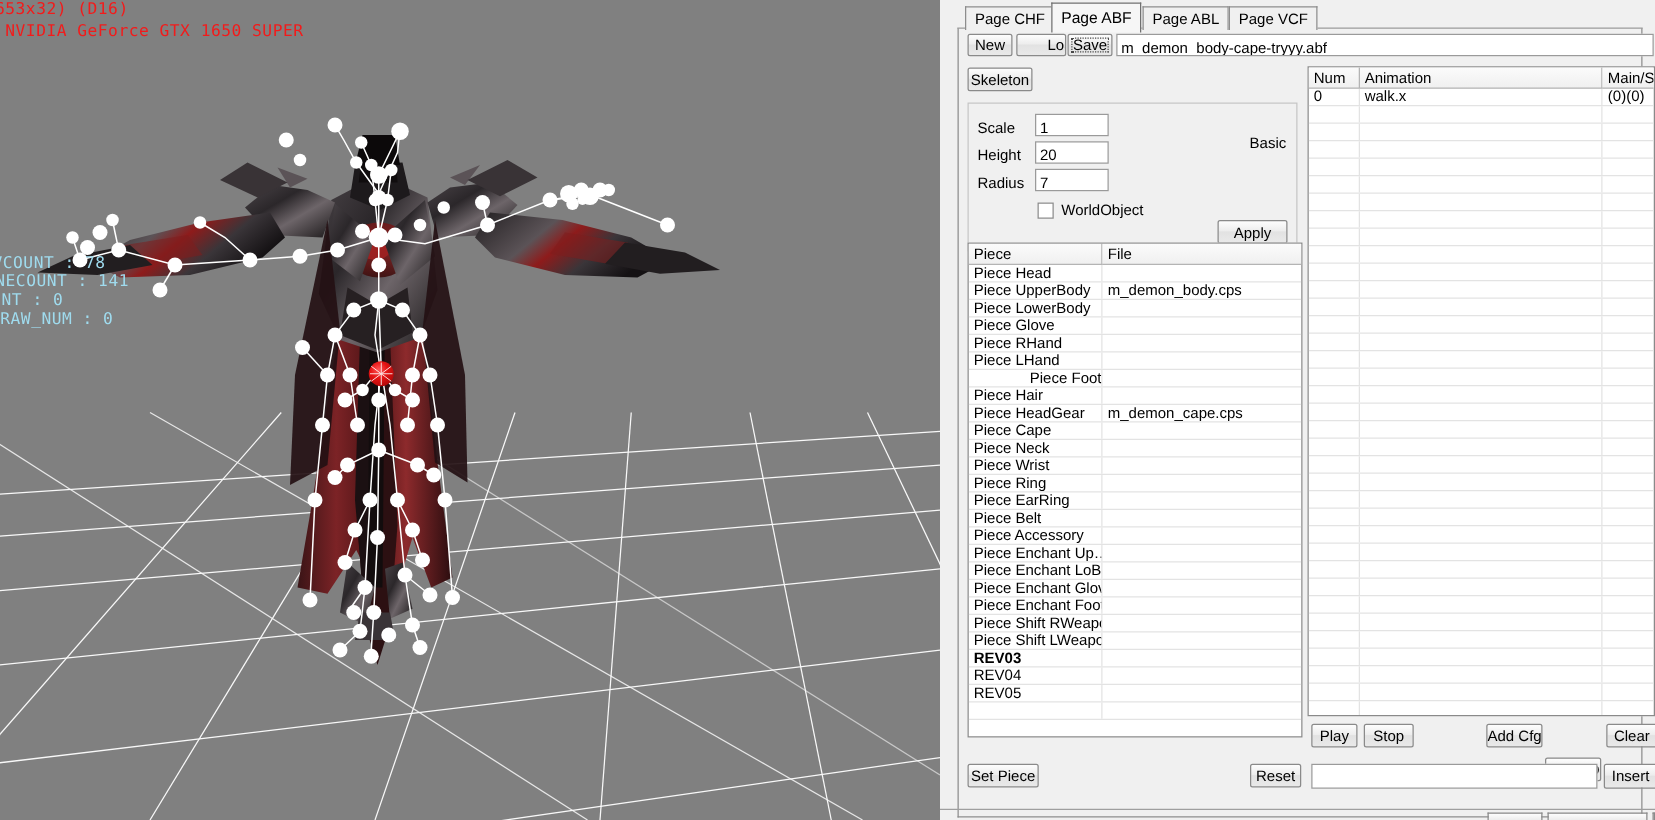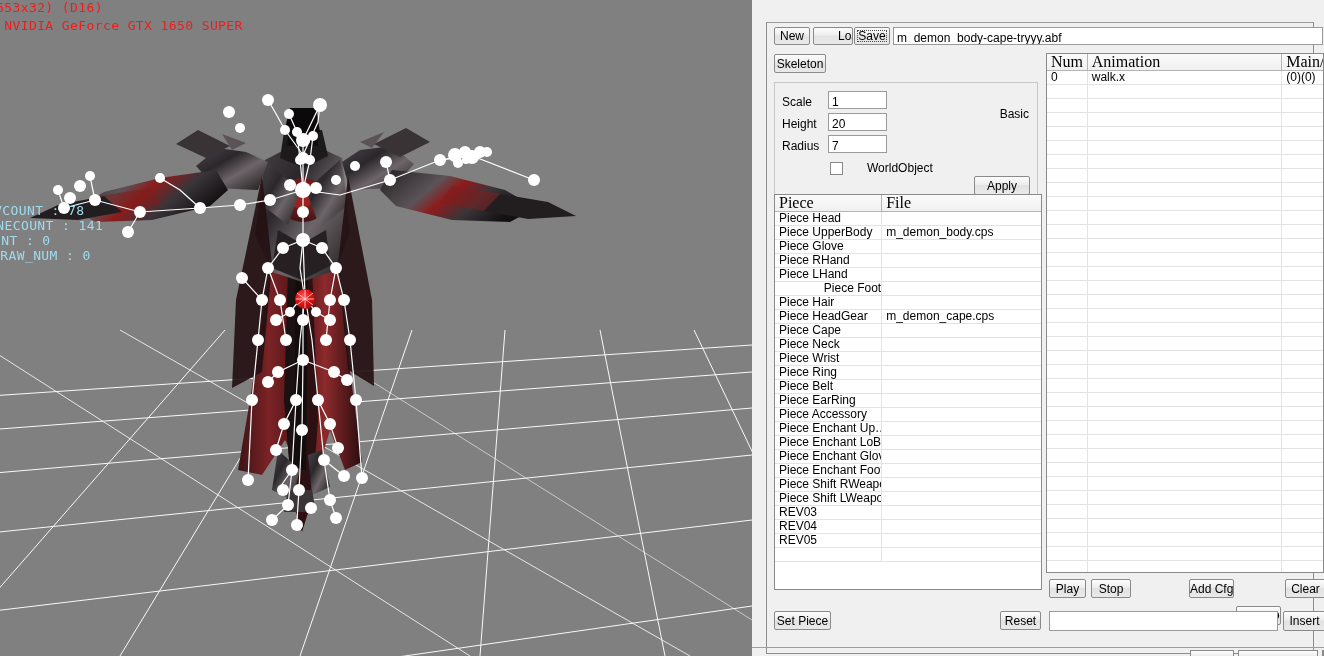--- a/index.html
+++ b/index.html
@@ -139,21 +139,21 @@
     position: absolute;
     top: -8px;
     background: #f0f0f0;
     padding: 0 4px;
     font-size: 12px;
     color: #000;
     white-space: nowrap;
   }
 
   
-  .chk-wrap { position:absolute; display:flex; align-items:center; gap:24px; }
+  .chk-wrap { position:absolute; display:flex; align-items:center; gap:6px; }
   .chk-box {
     width: 13px; height: 13px;
     background: #fff;
     border: 1px solid #8a8a8a;
     box-sizing: border-box;
     flex: none;
   }
   .chk-label { font-size: 12px; color:#000; white-space:nowrap; }
 
   
@@ -169,26 +169,25 @@
     height: 17px;
     background: #f1f1f1;
     box-sizing: border-box;
   }
   .grid-head > div {
     box-sizing: border-box;
     border-right: 1px solid #b4b4b4;
     border-bottom: 1px solid #b4b4b4;
     padding-left: 4px;
     line-height: 16px;
-    font-size: 16px;
+    font-size: 12px;
     color: #000;
     background: linear-gradient(#fbfbfb,#f0f0f0);
     overflow: hidden;
     white-space: nowrap;
-    font-family: Liberation Serif, serif;
   }
   .grid-body { }
   .grow {
     display: flex;
     height: 14px;
     box-sizing: border-box;
     border-bottom: 1px solid #e3e3e3;
   }
   .grow > div {
     box-sizing: border-box;
@@ -465,20 +464,26 @@
     <div class="dbg-line dbg-cyan" style="left:-6px; top:204px;">VCOUNT : 78</div>
     <div class="dbg-line dbg-cyan" style="left:-12px; top:219px;">ONECOUNT : 141</div>
     <div class="dbg-line dbg-cyan" style="left:-7px; top:234px;">UNT : 0</div>
     <div class="dbg-line dbg-cyan" style="left:-8px; top:249px;">DRAW_NUM : 0</div>
   </div>
 
   <div id="panel">
 
     <div class="tab-body"></div>
 
+    <div class="tabstrip">
+      <div class="tab" style="left:6px;">Page CHF</div>
+      <div class="tab active" style="left:75px;">Page ABF</div>
+      <div class="tab" style="left:148px;">Page ABL</div>
+      <div class="tab" style="left:217px;">Page VCF</div>
+    </div>
 
     <button class="btn" style="left:22px; top:27px; width:36px; height:18px;">New</button>
     <button class="btn" style="left:61px; top:27px; width:40px; height:18px;padding-left:24px;">Load</button>
     <button class="btn focus" style="left:102px; top:27px; width:36px; height:18px;">Save</button>
     <div class="txtbox" style="left:141px; top:27px; width:430px; height:18px;">m_demon_body-cape-tryyy.abf</div>
 
     <button class="btn" style="left:22px; top:54px; width:52px; height:19px;">Skeleton</button>
 
     <div class="groupbox" style="left:22px; top:82px; width:264px; height:119px;">
       <span class="gb-title" style="right:4px;margin-top:32px;">Basic</span>
@@ -508,20 +513,24 @@
       <div class="grid-body" id="piece-grid-body">
           <div class="grow">
             <div style="width: 108px;">Piece Head</div>
             <div style="width: 160px; border-right: none;"></div>
           </div>
           <div class="grow">
             <div style="width: 108px;">Piece UpperBody</div>
             <div style="width: 160px; border-right: none;">m_demon_body.cps</div>
           </div>
           <div class="grow">
+            <div style="width: 108px;">Piece LowerBody</div>
+            <div style="width: 160px; border-right: none;"></div>
+          </div>
+          <div class="grow">
             <div style="width: 108px;">Piece Glove</div>
             <div style="width: 160px; border-right: none;"></div>
           </div>
           <div class="grow">
             <div style="width: 108px;">Piece RHand</div>
             <div style="width: 160px; border-right: none;"></div>
           </div>
           <div class="grow">
             <div style="width: 108px;">Piece LHand</div>
             <div style="width: 160px; border-right: none;"></div>
@@ -548,28 +557,28 @@
           </div>
           <div class="grow">
             <div style="width: 108px;">Piece Wrist</div>
             <div style="width: 160px; border-right: none;"></div>
           </div>
           <div class="grow">
             <div style="width: 108px;">Piece Ring</div>
             <div style="width: 160px; border-right: none;"></div>
           </div>
           <div class="grow">
+            <div style="width: 108px;">Piece EarRing</div>
+            <div style="width: 160px; border-right: none;"></div>
+          </div>
+          <div class="grow">
             <div style="width: 108px;">Piece Belt</div>
             <div style="width: 160px; border-right: none;"></div>
           </div>
           <div class="grow">
-            <div style="width: 108px;">Piece EarRing</div>
-            <div style="width: 160px; border-right: none;"></div>
-          </div>
-          <div class="grow">
             <div style="width: 108px;">Piece Accessory</div>
             <div style="width: 160px; border-right: none;"></div>
           </div>
           <div class="grow">
             <div style="width: 108px;">Piece Enchant Up…</div>
             <div style="width: 160px; border-right: none;"></div>
           </div>
           <div class="grow">
             <div style="width: 108px;">Piece Enchant LoB…</div>
             <div style="width: 160px; border-right: none;"></div>
@@ -584,21 +593,21 @@
           </div>
           <div class="grow">
             <div style="width: 108px;">Piece Shift RWeapon</div>
             <div style="width: 160px; border-right: none;"></div>
           </div>
           <div class="grow">
             <div style="width: 108px;">Piece Shift LWeapon</div>
             <div style="width: 160px; border-right: none;"></div>
           </div>
           <div class="grow">
-            <div style="width: 108px;">REV03</div>
+            <div style="width: 108px; font-weight: bold;">REV03</div>
             <div style="width: 160px; border-right: none;"></div>
           </div>
           <div class="grow">
             <div style="width: 108px;">REV04</div>
             <div style="width: 160px; border-right: none;"></div>
           </div>
           <div class="grow">
             <div style="width: 108px;">REV05</div>
             <div style="width: 160px; border-right: none;"></div>
           </div>

